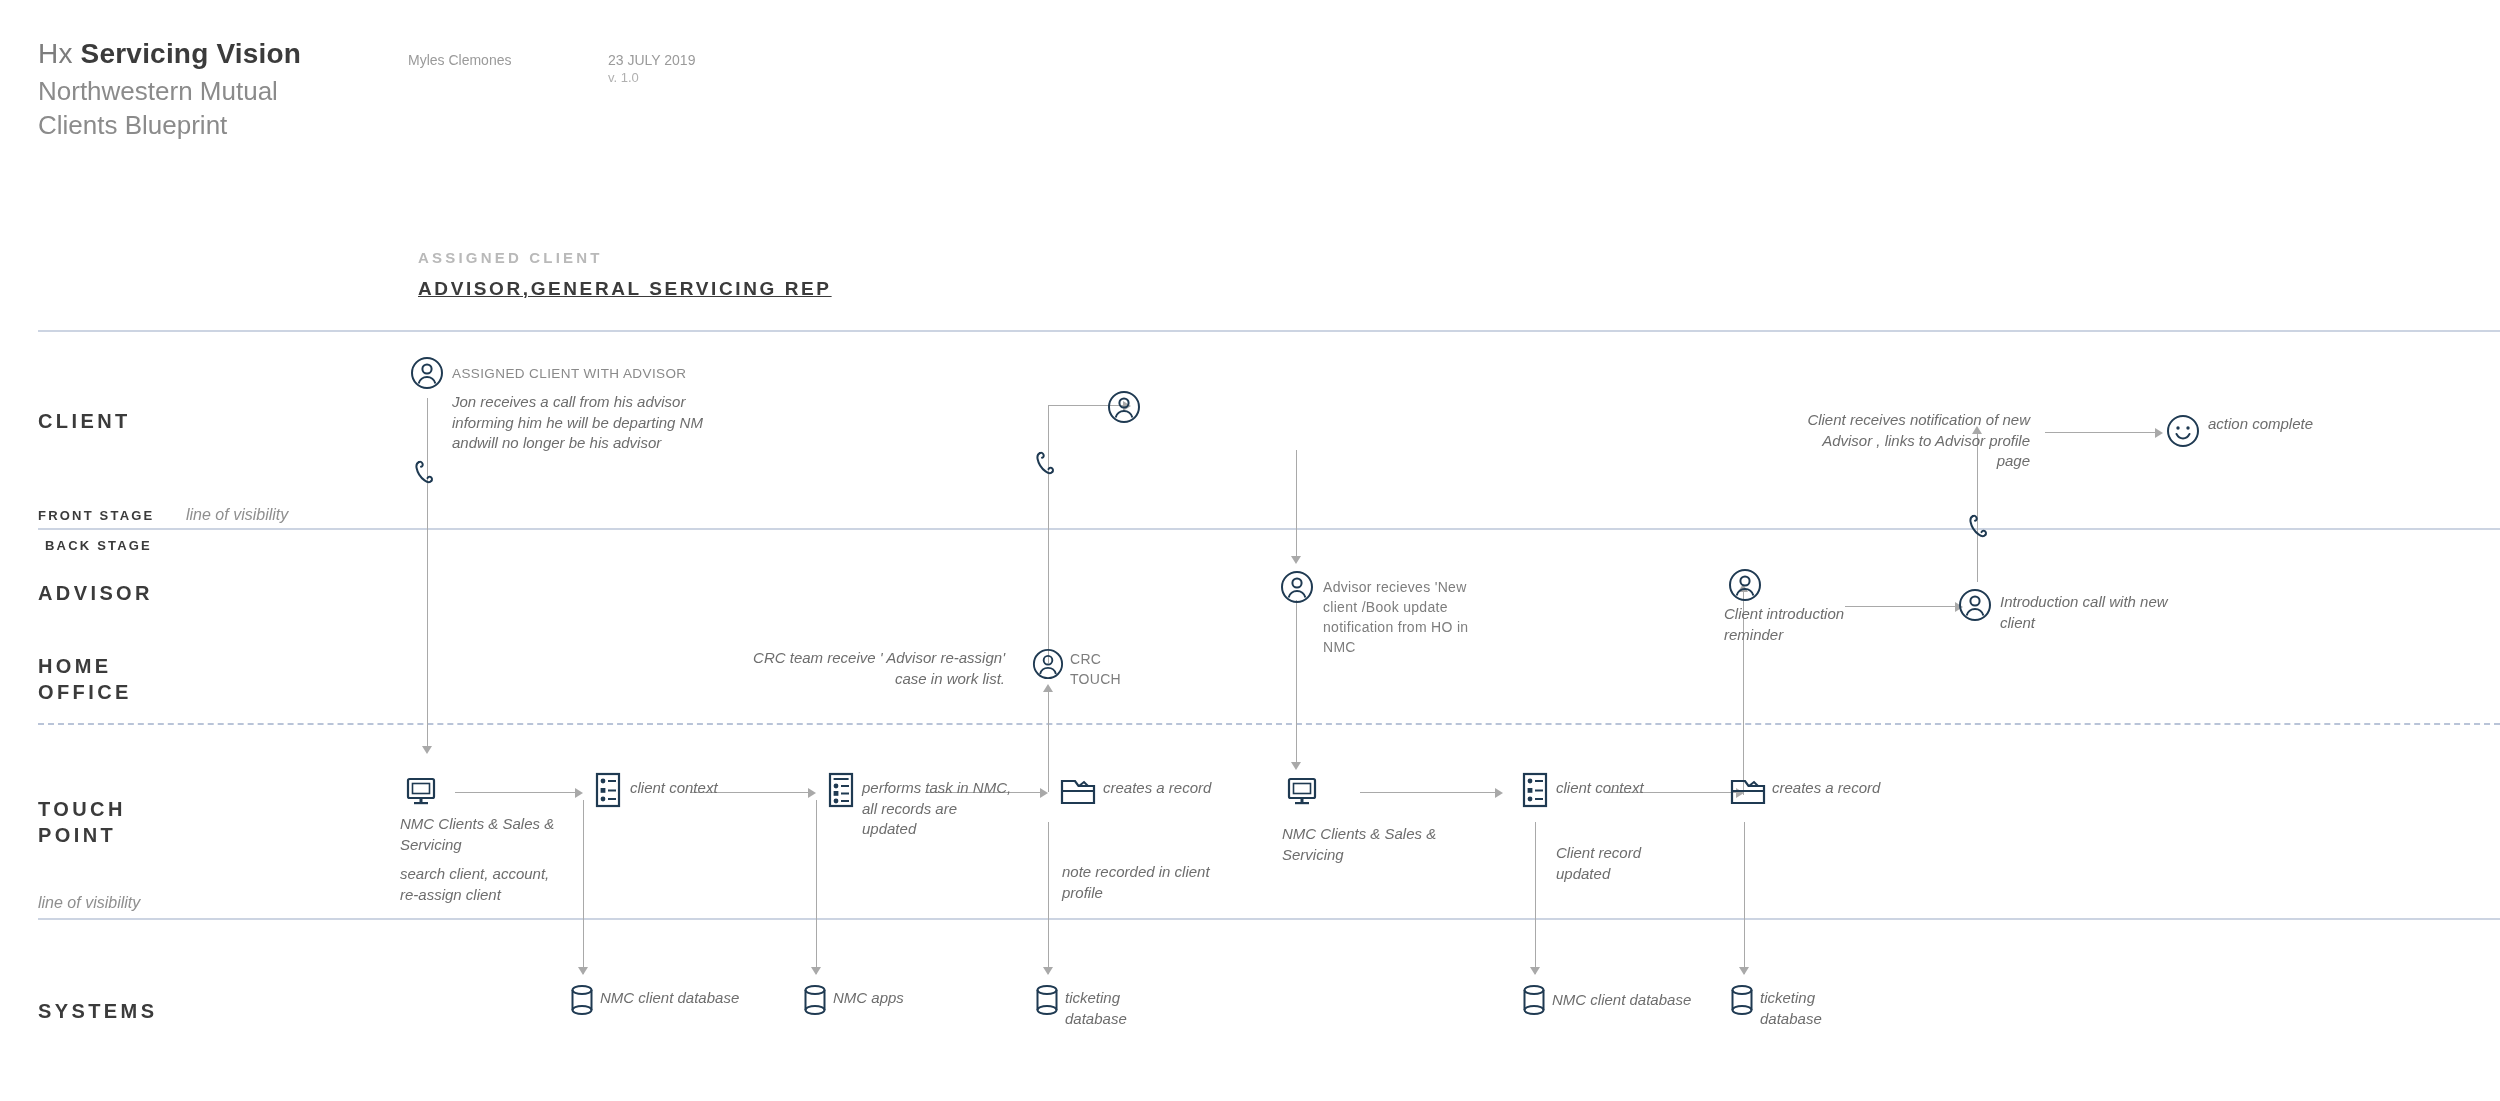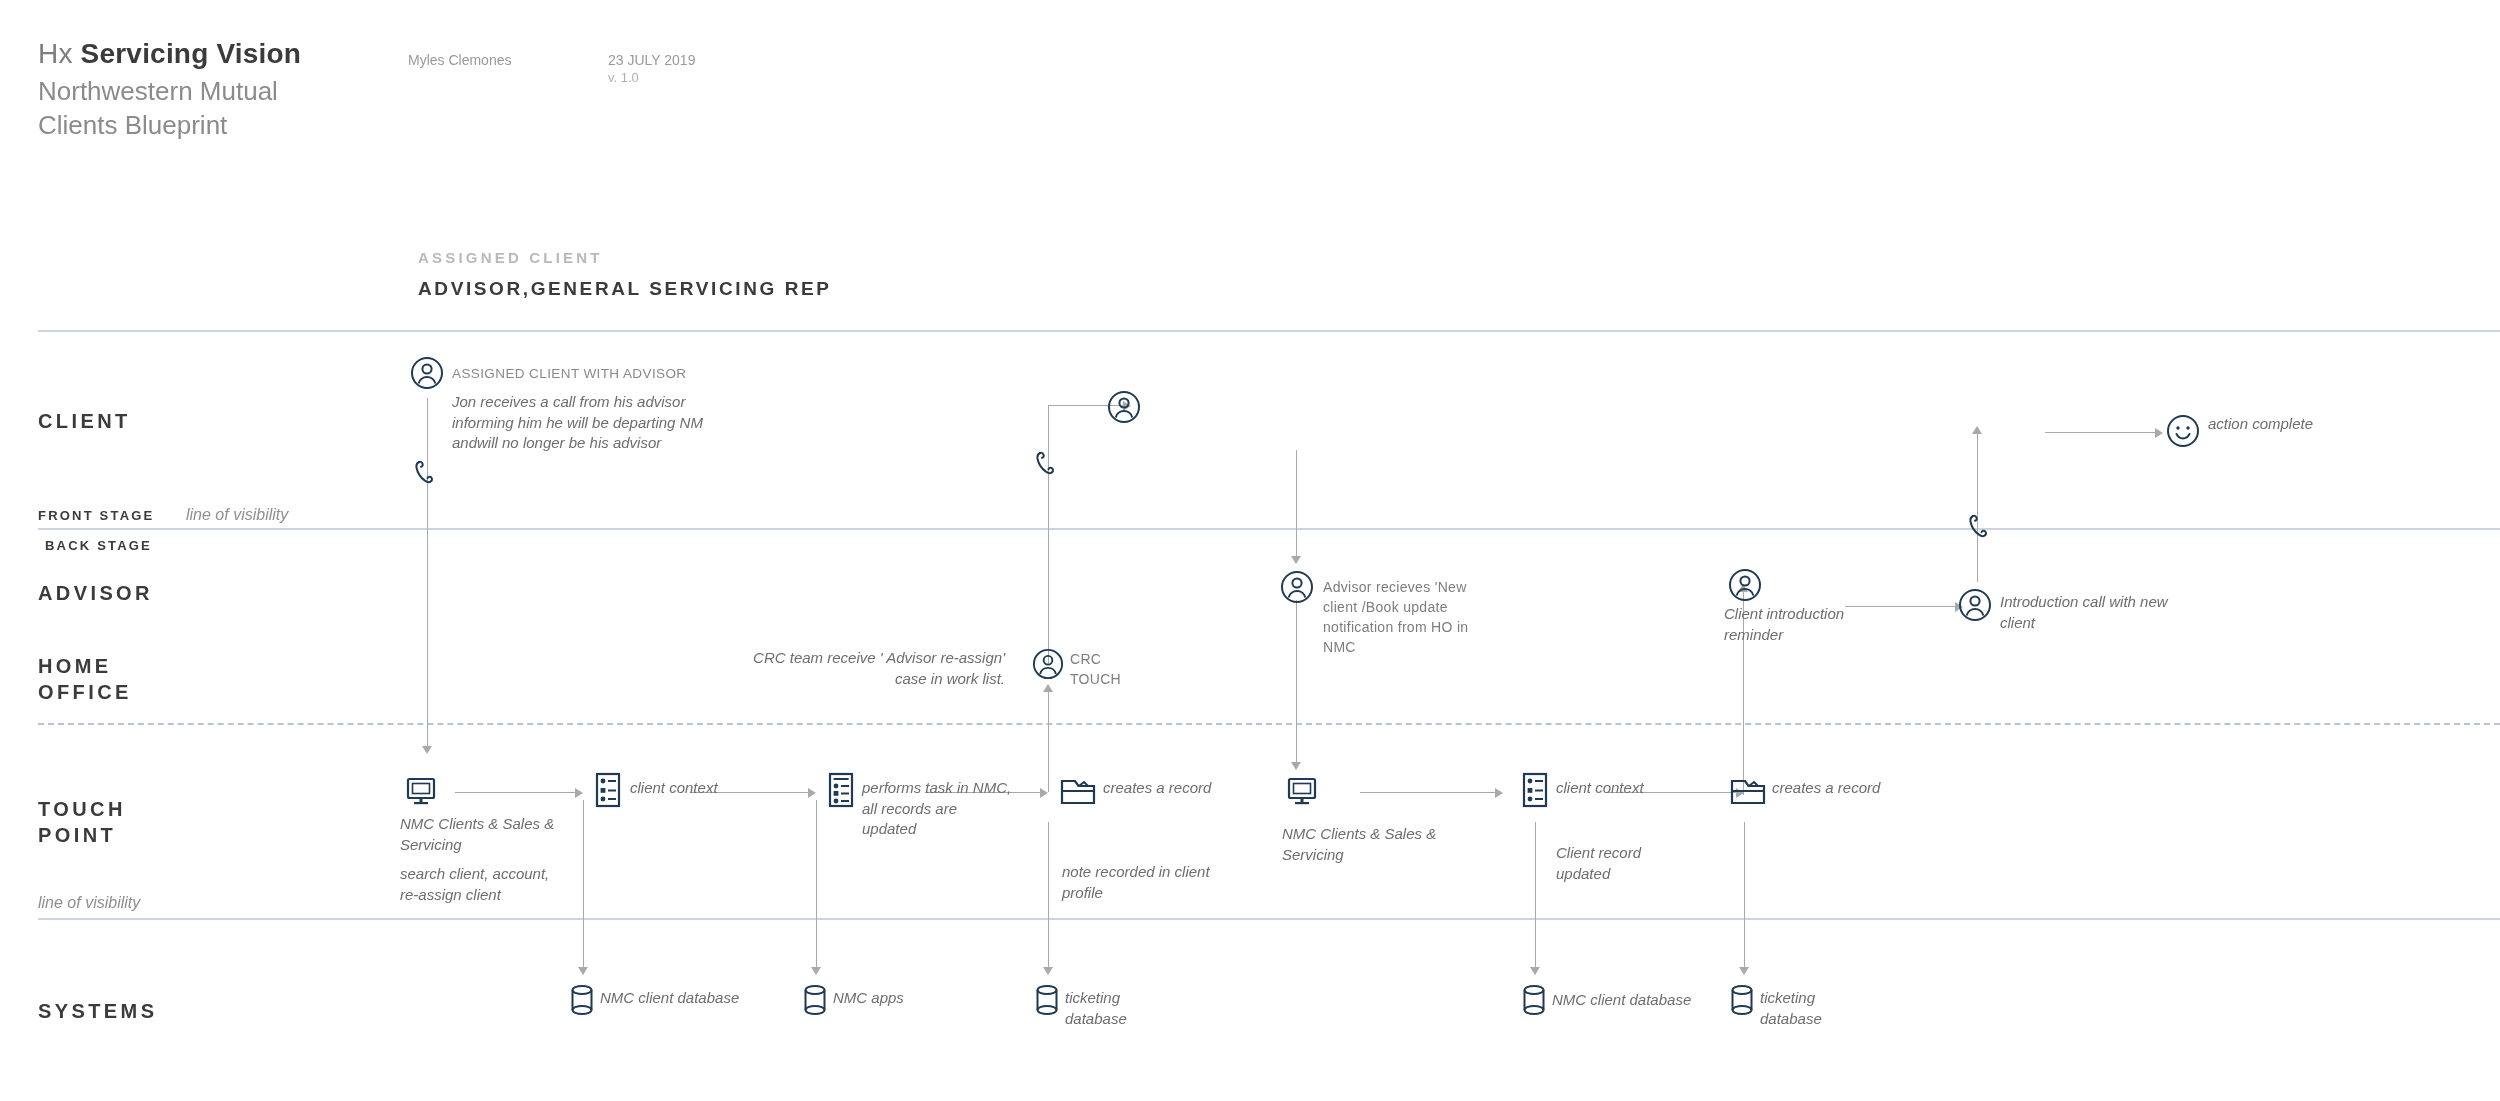--- a/index.html
+++ b/index.html
@@ -17,21 +17,21 @@
   .hdr-sub1 { position:absolute; left:38px; top:76px; font-size:26px; color:#8b8b8b; font-weight:300;}
   .hdr-sub2 { position:absolute; left:38px; top:110px; font-size:26px; color:#8b8b8b; font-weight:300;}
   .hdr-author { position:absolute; left:408px; top:52px; font-size:14px; color:#9a9a9a;}
   .hdr-date { position:absolute; left:608px; top:52px; font-size:14px; color:#9a9a9a;}
   .hdr-ver { position:absolute; left:608px; top:70px; font-size:13px; color:#b0b0b0;}
 
   
   .col-kicker { position:absolute; left:418px; top:249px; font-size:15px; font-weight:700;
                 letter-spacing:3.2px; color:#b9b9b9; }
   .col-head { position:absolute; left:418px; top:278px; font-size:19px; font-weight:700;
-              letter-spacing:2.6px; color:#3b3b3b; }
+              letter-spacing:2.6px; color:#3b3b3b;text-decoration:underline; }
 
   
   .lane-label { position:absolute; font-size:20px; font-weight:700; letter-spacing:3.4px; color:#3b3b3b; }
   .lane-small { position:absolute; font-size:13px; font-weight:700; letter-spacing:2.2px; color:#3b3b3b; }
   .lane-ital { position:absolute; font-size:16px; font-style:italic; color:#8f8f8f; }
 
   
   .rule { position:absolute; height:2px; background:#ccd4e2; }
   .rule-dash { position:absolute; height:0; border-top:2px dashed #b9c4d8; }
 
@@ -167,20 +167,21 @@
     </svg>
   </div>
   <div class="icon" style="left:1035px; top:450px;">
     <svg width="22" height="26" viewBox="0 0 22 26">
       <path d="M5 3c-2 1-3 3-2.4 6 .8 4.2 4.2 9.6 8 12.4 2.6 1.9 5.4 2.2 6.8.4" fill="none" stroke="#1f3a52" stroke-width="2" stroke-linecap="round"></path>
       <path d="M5 3c1.6-.9 3 .3 3.6 1.8.5 1.3-.4 2.6-1.6 3" fill="none" stroke="#1f3a52" stroke-width="2" stroke-linecap="round"></path>
       <path d="M17.4 21.8c1.2-1.4.4-3.2-.9-3.9-1.2-.6-2.5.1-3 1.2" fill="none" stroke="#1f3a52" stroke-width="2" stroke-linecap="round"></path>
     </svg>
   </div>
 
+  <div class="note note-r" style="left:1800px; top:410px; width:230px;">Client receives notification of new Advisor , links to Advisor profile page</div>
   <div class="icon" style="left:2166px; top:414px;">
     <svg width="34" height="34" viewBox="0 0 34 34">
       <circle cx="17" cy="17" r="15" fill="none" stroke="#1f3a52" stroke-width="2"></circle>
       <circle cx="12" cy="14" r="1.7" fill="#1f3a52"></circle>
       <circle cx="22" cy="14" r="1.7" fill="#1f3a52"></circle>
       <path d="M10.5 20c1.6 3 4 4.4 6.5 4.4S21.9 23 23.5 20" fill="none" stroke="#1f3a52" stroke-width="2" stroke-linecap="round"></path>
     </svg>
   </div>
   <div class="note" style="left:2208px; top:414px; width:130px;">action complete</div>
 

